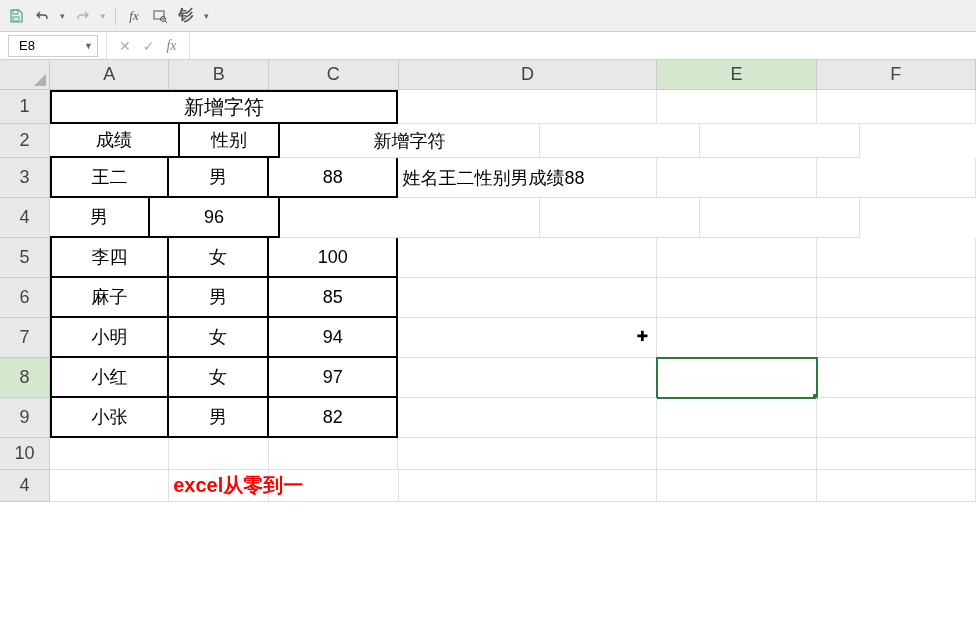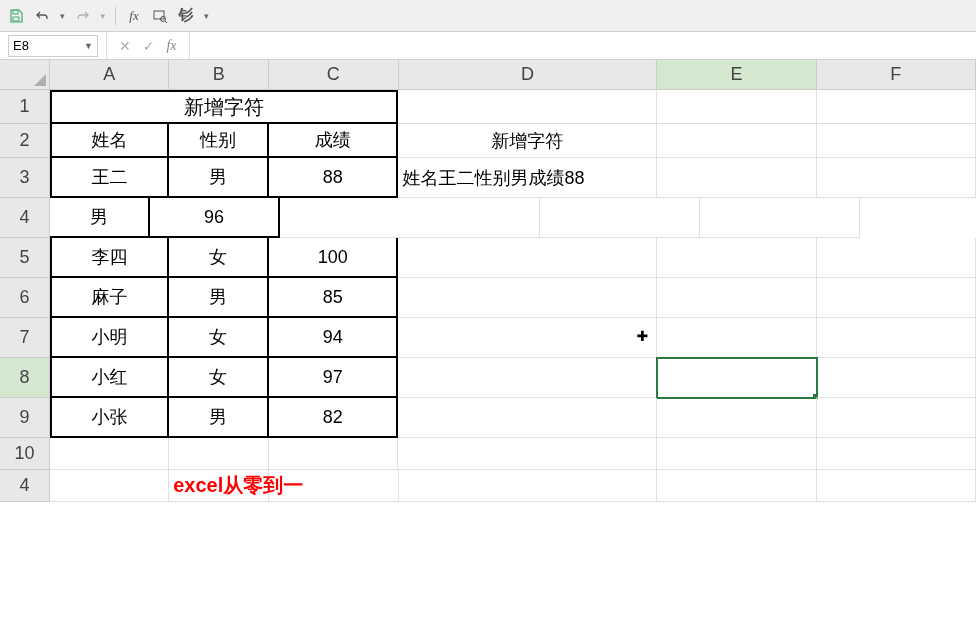--- a/index.html
+++ b/index.html
@@ -3,21 +3,21 @@
 <meta charset="utf-8">
 <style>
 * { box-sizing: border-box; margin: 0; padding: 0; }
 body { font-family: "Microsoft YaHei", Arial, sans-serif; font-size: 14px; background: #fff; overflow: hidden; }
 
 .toolbar { height: 32px; background: #f0f0f0; border-bottom: 1px solid #d0d0d0; display: flex; align-items: center; padding: 0 8px; gap: 10px; }
 .toolbar .tool-icon { width: 16px; height: 16px; display: flex; align-items: center; justify-content: center; color: #555; cursor: pointer; }
 .toolbar .divider { width: 1px; height: 18px; background: #ccc; }
 
 .formula-bar { height: 28px; background: #fff; border-bottom: 1px solid #d0d0d0; display: flex; align-items: center; padding: 0; }
-.name-box { width: 90px; height: 22px; border: 1px solid #ccc; margin: 0 8px; display: flex; align-items: center; padding: 0 4px; font-size: 13px; background: #fff; position: relative; }
+.name-box { width: 90px; height: 22px; border: 1px solid #ccc; margin: 0 8px; display: flex; align-items: center; padding: 0 10px; font-size: 13px; background: #fff; position: relative; }
 .name-box .dropdown-arrow { position: absolute; right: 4px; font-size: 9px; color: #666; }
 .fb-icons { display: flex; align-items: center; gap: 12px; padding: 0 12px; color: #aaa; border-left: 1px solid #e0e0e0; height: 100%; }
 .fb-icons span { font-size: 14px; }
 .fb-input-area { flex: 1; height: 100%; border-left: 1px solid #e0e0e0; padding: 0 8px; display: flex; align-items: center; }
 
 .sheet-area { position: relative; }
 .corner { position: absolute; left: 0; top: 0; width: 50px; height: 30px; background: #e8e8e8; border-right: 1px solid #ccc; border-bottom: 1px solid #ccc; }
 .corner::after { content: ""; position: absolute; right: 3px; bottom: 3px; width: 0; height: 0; border-style: solid; border-width: 0 0 12px 12px; border-color: transparent transparent #b0b0b0 transparent; }
 
 .col-headers { display: flex; margin-left: 50px; height: 30px; background: #e8e8e8; border-bottom: 1px solid #ccc; }
@@ -122,23 +122,22 @@
     <div class="row r1">
       <div class="row-h r1">1</div>
       <div class="cell b first-col top-border merged-title" style="width:350px">新增字符</div>
       <div class="cell cD"></div>
       <div class="cell cE"></div>
       <div class="cell cF"></div>
     </div>
 
     <div class="row r1">
       <div class="row-h r1">2</div>
-      <div class="cell b first-col cA">姓名</div>
+      <div class="cell b cC">成绩</div>
       <div class="cell b cB">性别</div>
-      <div class="cell b cC">成绩</div>
       <div class="cell cD">新增字符</div>
       <div class="cell cE"></div>
       <div class="cell cF"></div>
     </div>
 
     <div class="row r-h">
       <div class="row-h r-h">3</div>
       <div class="cell b first-col cA">王二</div>
       <div class="cell b cB">男</div>
       <div class="cell b cC">88</div>

